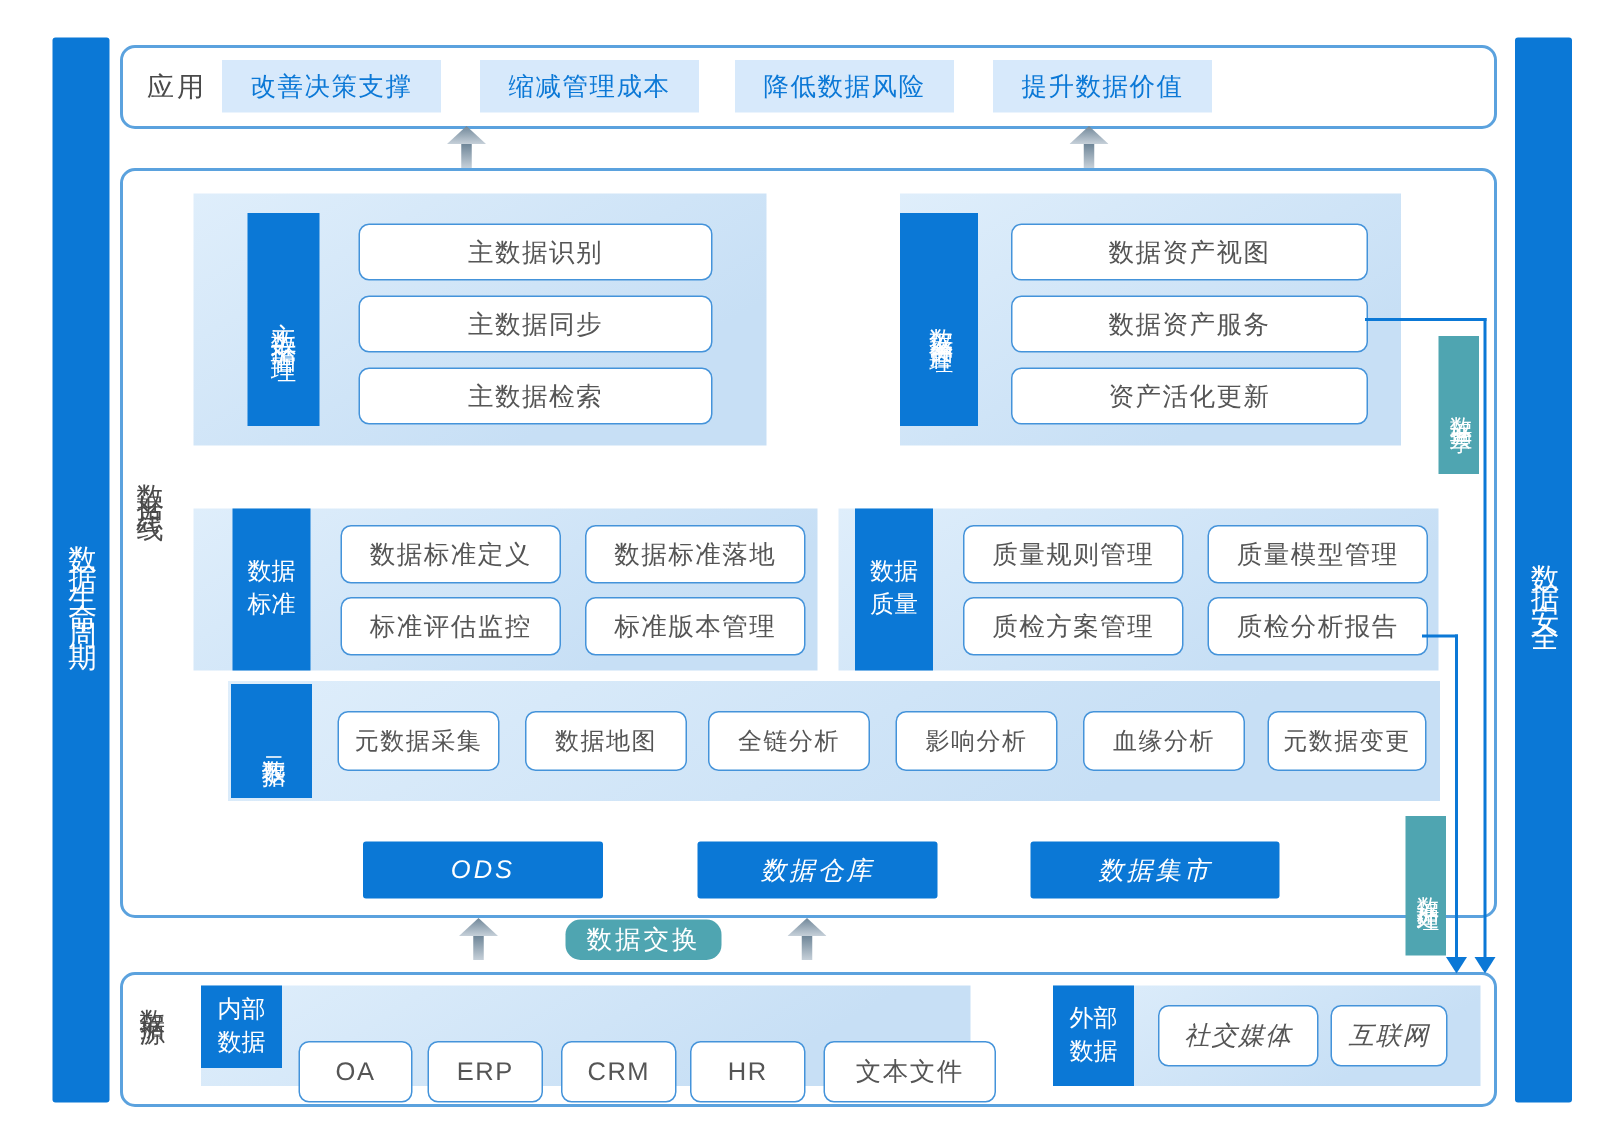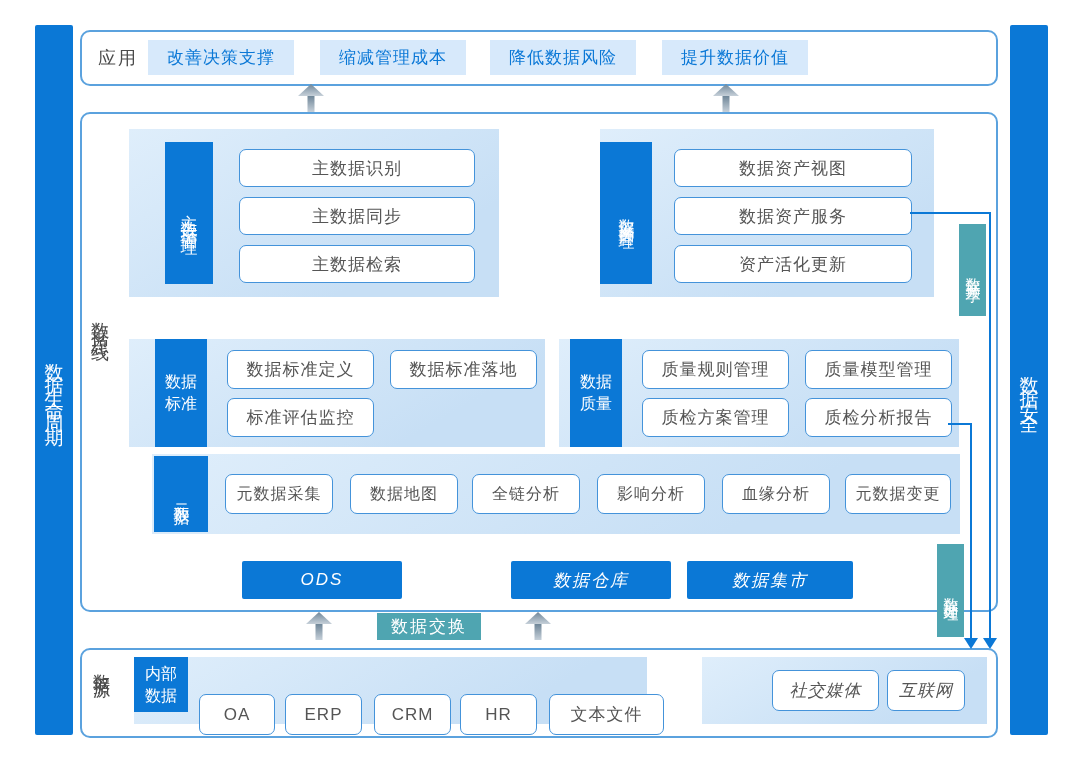--- a/index.html
+++ b/index.html
@@ -29,21 +29,21 @@
   .group {position:absolute; background:linear-gradient(150deg,#dfeefb 0%,#c7dff5 75%);}
   .glabel {position:absolute; background:#0b78d6; color:#fff; display:flex; align-items:center; justify-content:center; box-sizing:border-box;}
   .glabel .two {width:2.15em; word-break:break-all; text-align:center; line-height:1.35; font-size:16px;}
 
   .wbox {position:absolute; background:#fff; border:1.5px solid #4493da; border-radius:7px; color:#555;
          font-size:17px; display:flex; align-items:center; justify-content:center; box-sizing:border-box; letter-spacing:1px;}
   .bluebox {position:absolute; background:#0b78d6; color:#fff; font-size:17px; display:flex;
             align-items:center; justify-content:center; letter-spacing:2px; border-radius:2px;font-style:italic;}
 
   
-  .g-mdm {left:47px; top:15px; width:370px; height:168px;}
+  .g-mdm {left:47px; top:15px; width:370px; height:168px;padding-left:12px;}
   .g-mdm .glabel {left:36px; top:13px; width:48px; height:142px;}
   .g-mdm .glabel .vtext {font-size:17px; letter-spacing:6px; padding-top:6px;}
   .g-mdm .wbox {left:110px; width:236px; height:38px;}
   .g-mdm .r0{top:20px}.g-mdm .r1{top:68px}.g-mdm .r2{top:116px}
 
   
   .g-dam {left:518px; top:15px; width:334px; height:168px;}
   .g-dam .glabel {left:0; top:13px; width:52px; height:142px;}
   .g-dam .glabel .vtext {font-size:16px; letter-spacing:3px; padding-top:3px;}
   .g-dam .wbox {left:74px; width:238px; height:38px;}
@@ -66,32 +66,32 @@
   
   .g-meta {left:70px; top:340px; width:808px; height:80px;}
   .g-meta .glabel {left:2px; top:2px; width:54px; height:76px;}
   .g-meta .glabel .vtext {font-size:16px; letter-spacing:3px; padding-top:3px;}
   .g-meta .wbox {top:20px; height:40px; width:108px; font-size:16px;}
   .g-meta .m0{left:73px}.g-meta .m1{left:198px}.g-meta .m2{left:320px}
   .g-meta .m3{left:445px}.g-meta .m4{left:570px}.g-meta .m5{left:693px; width:106px}
 
   
   .storage.s0{left:160px; top:447px; width:160px; height:38px;}
-  .storage.s1{left:383px; top:447px; width:160px; height:38px;margin-left:46px;}
+  .storage.s1{left:383px; top:447px; width:160px; height:38px;}
   .storage.s2{left:605px; top:447px; width:166px; height:38px;}
 
   .bus-label {position:absolute; left:6px; top:194px; color:#4a4a4a;}
   .bus-label .vtext {font-size:18px; letter-spacing:7px;}
 
   
   .teal {position:absolute; background:#4fa5b1; color:#fff; display:flex; align-items:center; justify-content:center; z-index:6;}
   .teal .vtext {font-size:15px; letter-spacing:3px; padding-top:3px;}
   .tag-share {left:877px; top:110px; width:27px; height:92px;}
   .tag-process {left:855px; top:430px; width:27px; height:93px;}
-  .tag-exchange {left:377px; top:613px; width:104px; height:27px; font-size:17px; letter-spacing:2px;}
+  .tag-exchange {left:377px; top:613px; width:104px; height:27px; font-size:17px; letter-spacing:2px;border-radius:10px;}
 
   
   .ds-label {position:absolute; left:8px; top:8px; color:#4a4a4a;}
   .ds-label .vtext {font-size:17px; letter-spacing:4px;}
   .g-int {left:52px; top:7px; width:513px; height:67px;}
   .g-int .glabel {left:0; top:0; width:54px; height:55px;}
   .g-int .wbox {top:13px; height:41px;margin-top:24px;}
   .g-int .i0{left:65px; width:76px}.g-int .i1{left:151px; width:77px}.g-int .i2{left:240px; width:77px}
   .g-int .i3{left:326px; width:77px}.g-int .i4{left:415px; width:115px}
   .g-ext {left:620px; top:7px; width:285px; height:67px;}
@@ -170,20 +170,21 @@
       <span class="vtext">数据共享</span>
     </div>
 
     <div class="group g-std">
       <div class="glabel">
         <span class="two">数据标准</span>
       </div>
       <div class="wbox c0 r0">数据标准定义</div>
       <div class="wbox c1 r0">数据标准落地</div>
       <div class="wbox c0 r1">标准评估监控</div>
+      <div class="wbox c1 r1">标准版本管理</div>
     </div>
 
     <div class="group g-qua">
       <div class="glabel">
         <span class="two">数据质量</span>
       </div>
       <div class="wbox c0 r0">质量规则管理</div>
       <div class="wbox c1 r0">质量模型管理</div>
       <div class="wbox c0 r1">质检方案管理</div>
       <div class="wbox c1 r1">质检分析报告</div>
@@ -235,18 +236,21 @@
       <div class="glabel">
         <span class="two">内部数据</span>
       </div>
       <div class="wbox i0">OA</div>
       <div class="wbox i1">ERP</div>
       <div class="wbox i2">CRM</div>
       <div class="wbox i3">HR</div>
       <div class="wbox i4">文本文件</div>
     </div>
     <div class="group g-ext">
+      <div class="glabel">
+        <span class="two">外部数据</span>
+      </div>
       <div class="wbox e0">社交媒体</div>
       <div class="wbox e1">互联网</div>
     </div>
   </div>
 
 </div>
 
 </body></html>

